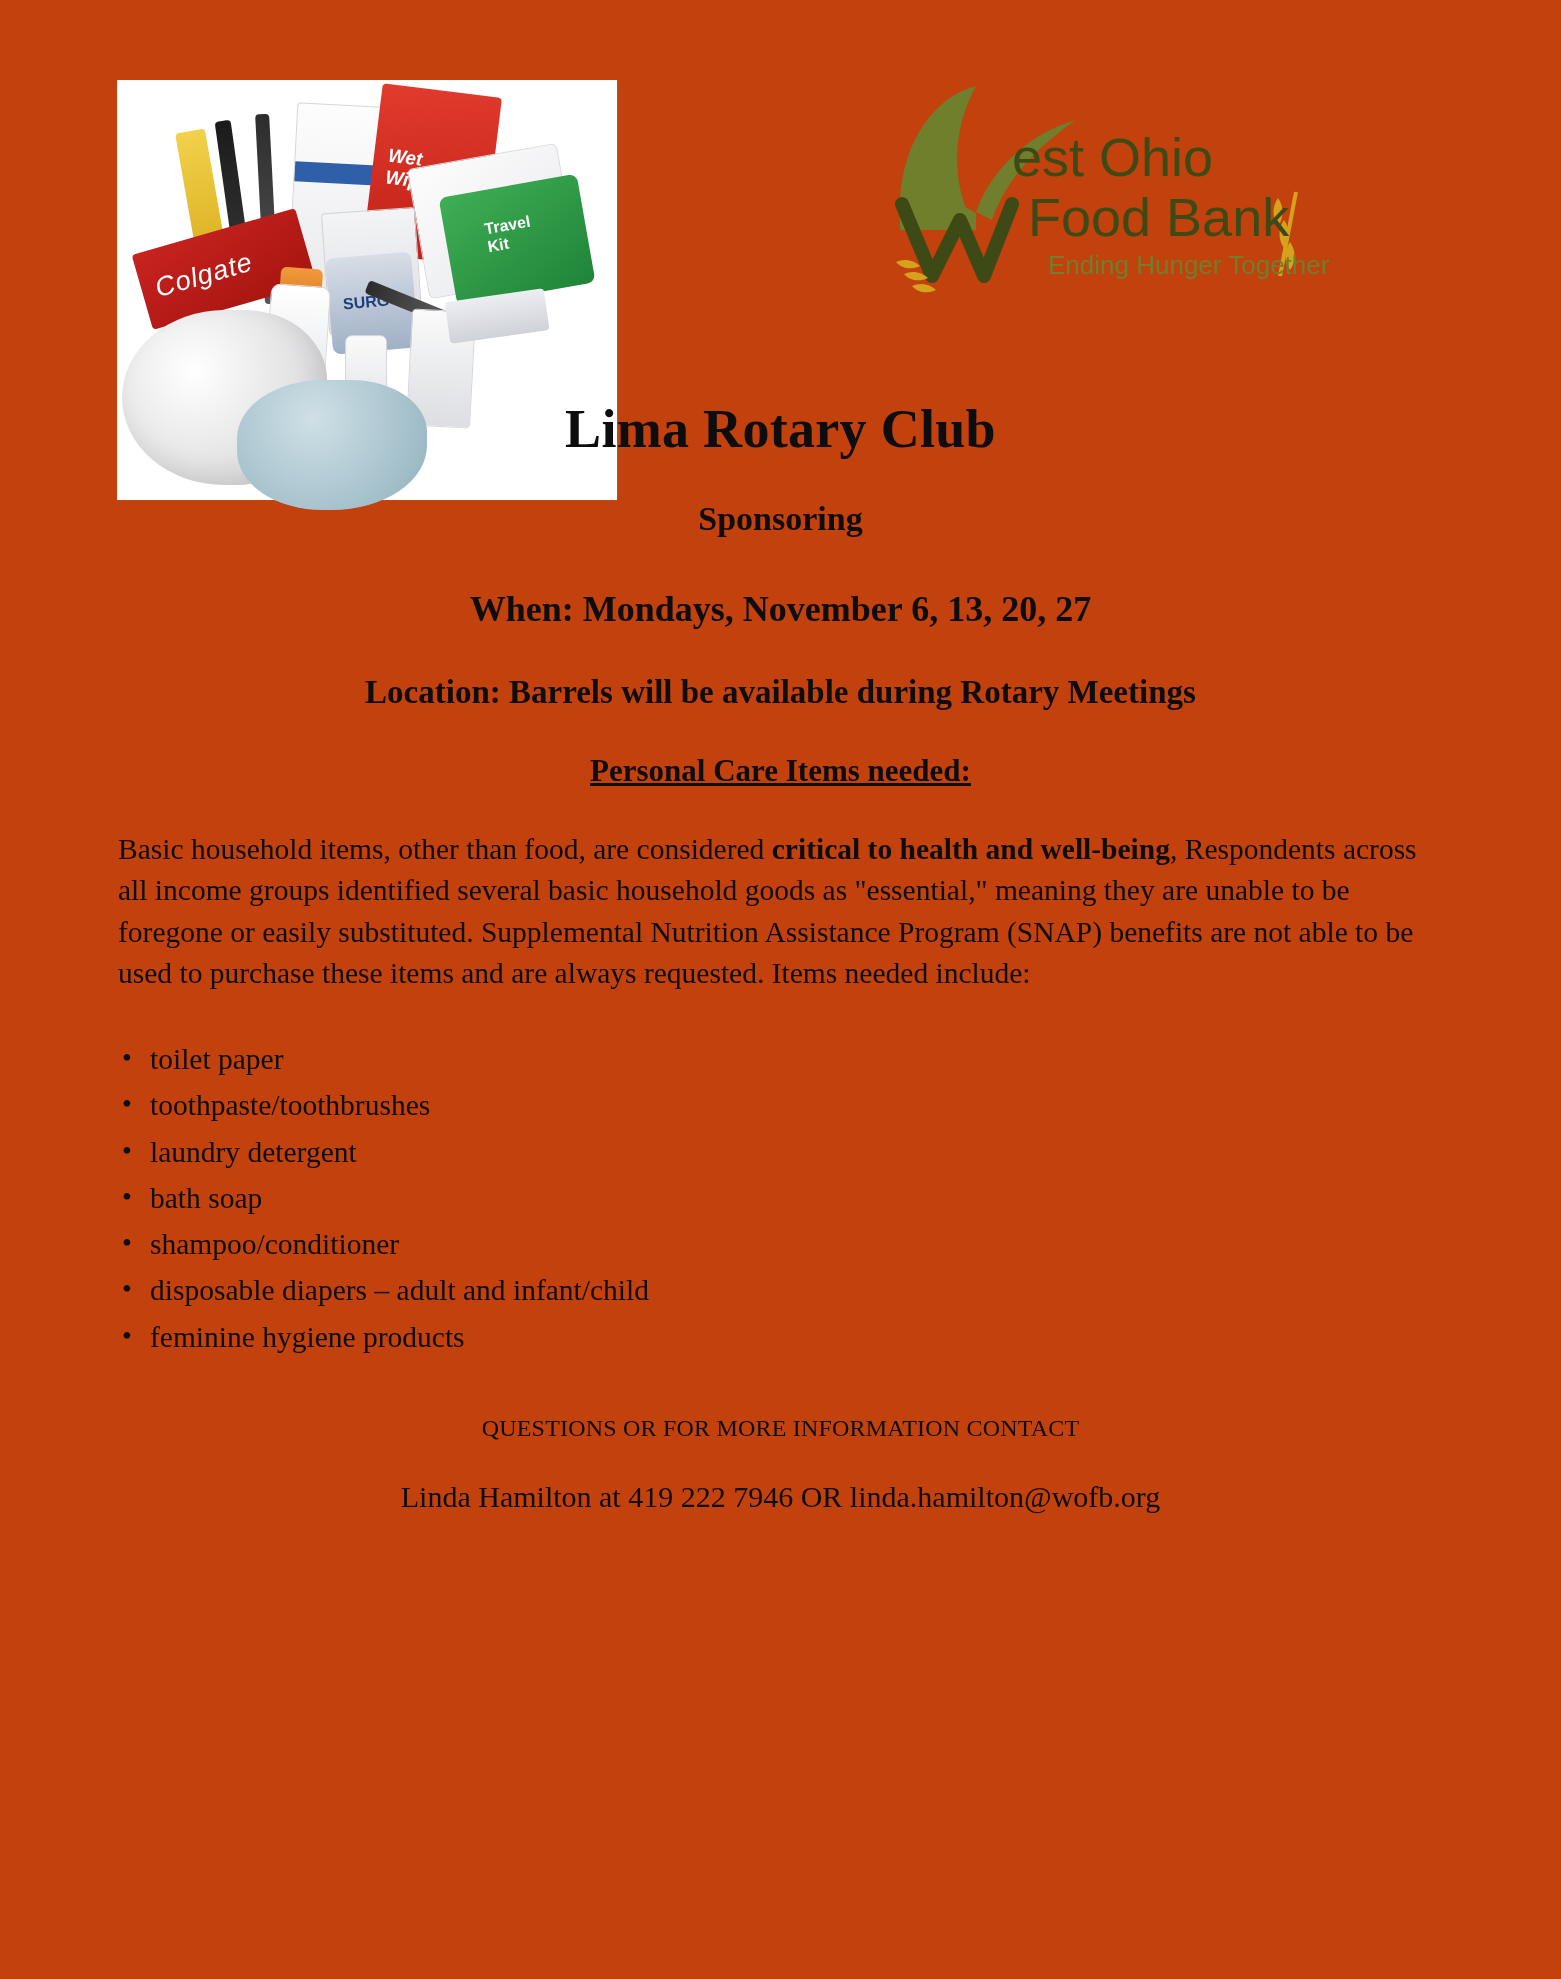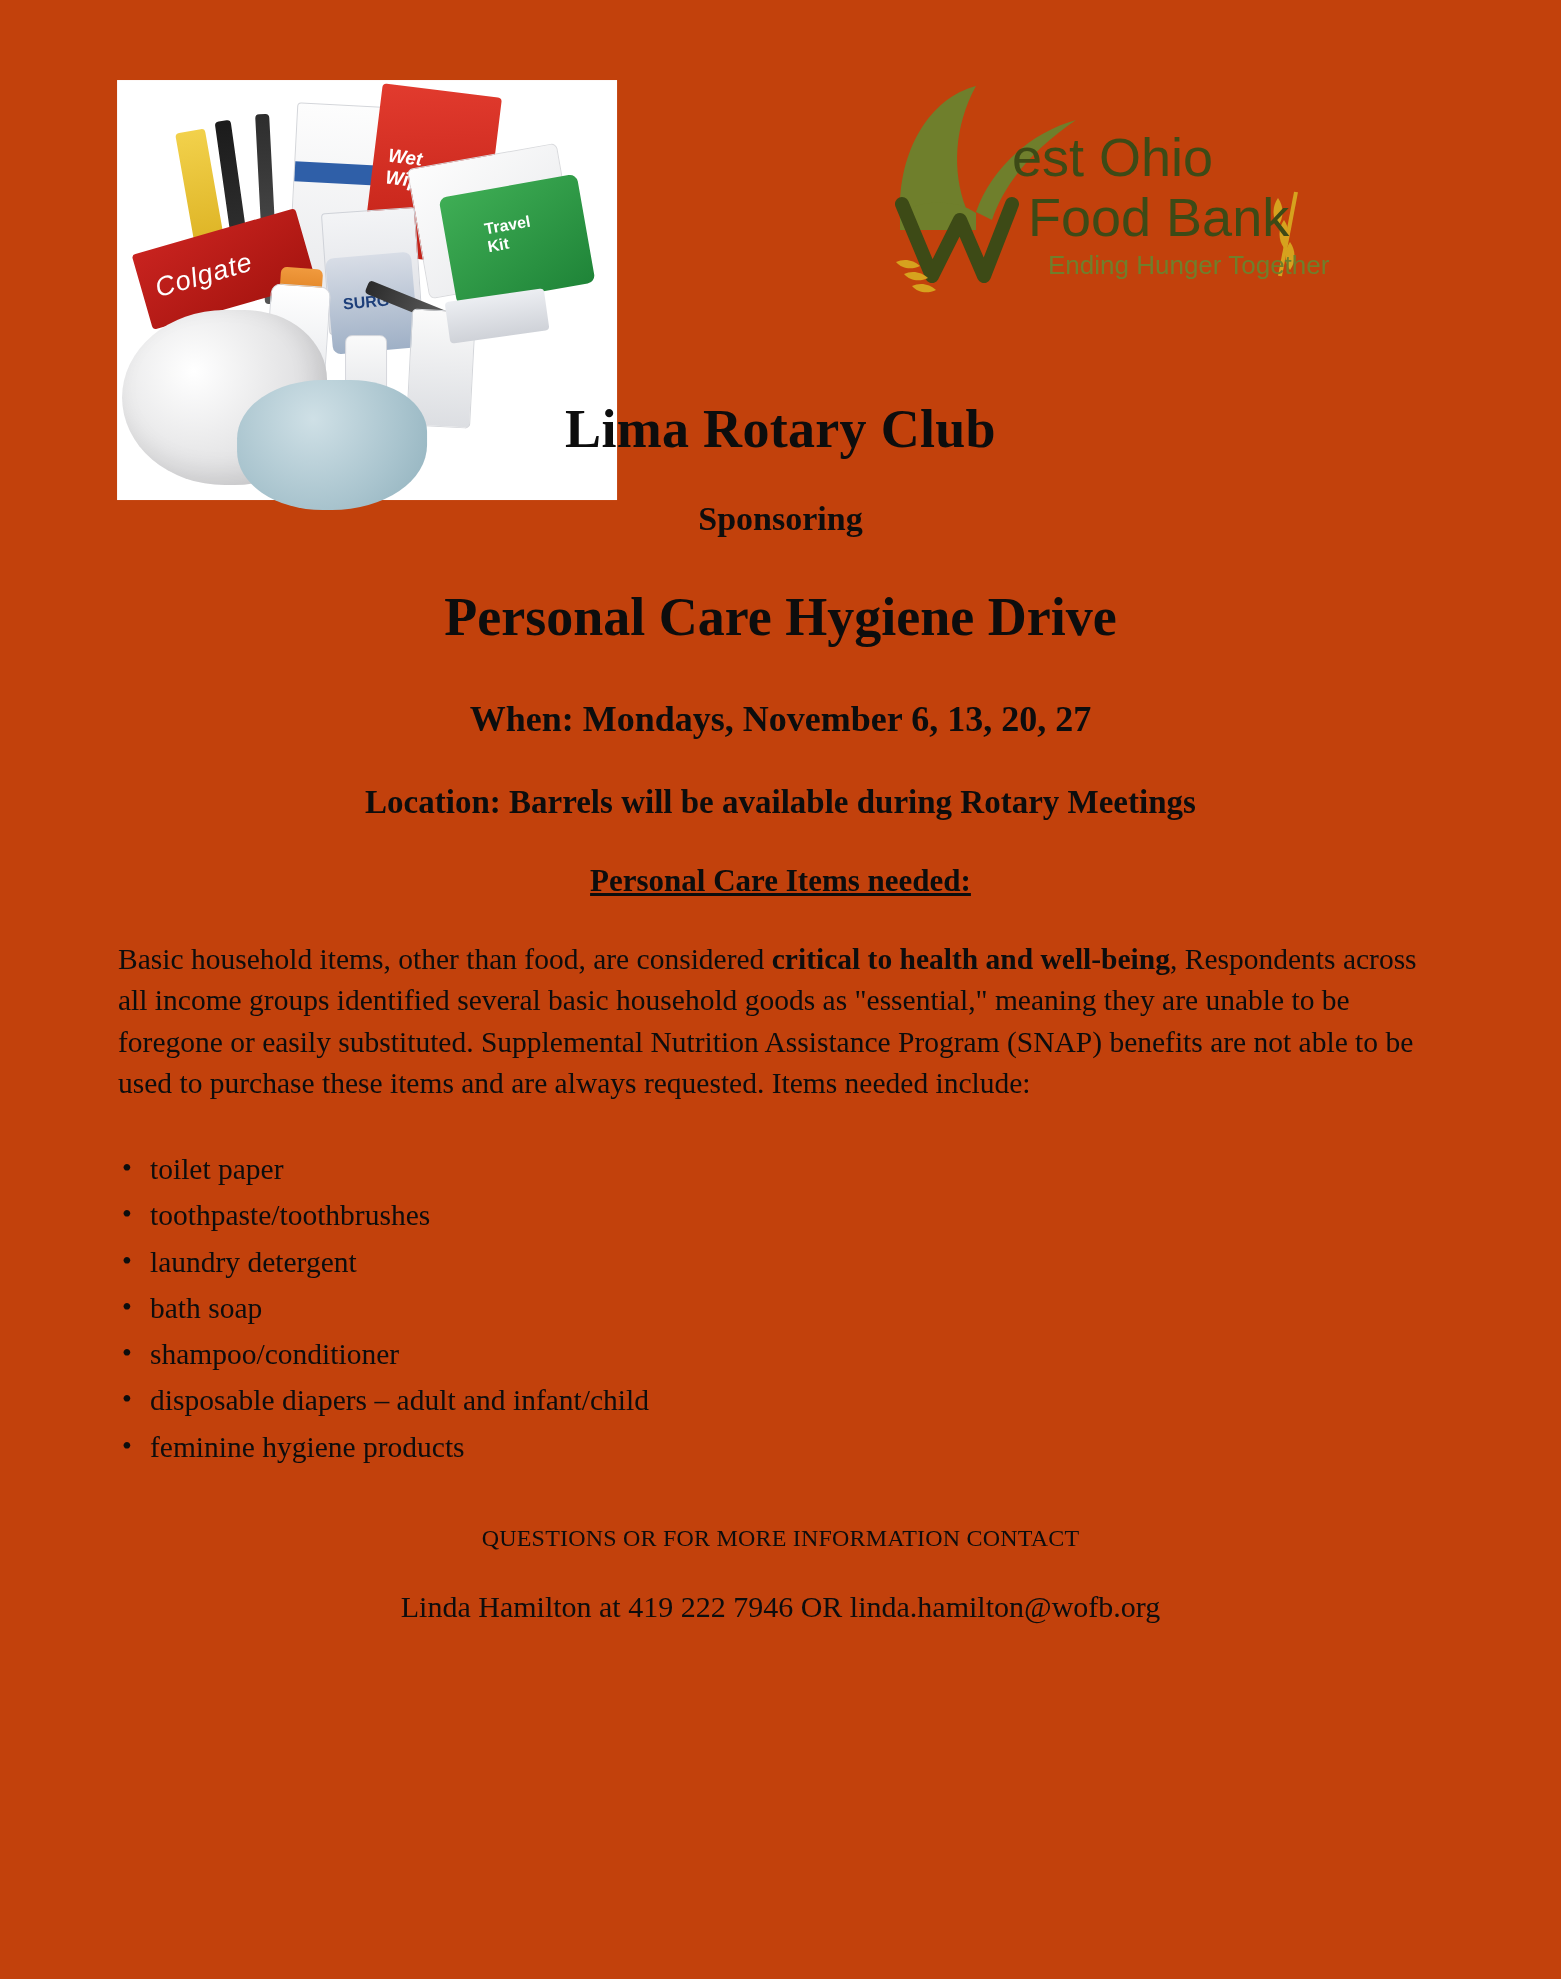--- a/index.html
+++ b/index.html
@@ -344,21 +344,20 @@
       </svg>
     </div>
   </div>
 
   <div class="body-wrap">
 
     <h1 class="title-main">Lima Rotary Club</h1>
 
     <div class="sponsoring">Sponsoring</div>
 
-    <h2 class="title-drive">Personal Care Hygiene Drive</h2>
 
     <div class="when">When: Mondays, November 6, 13, 20, 27</div>
 
     <div class="location">Location: Barrels will be available during Rotary Meetings</div>
 
     <div class="items-needed">Personal Care Items needed:</div>
 
     <p class="para">
       <span>Basic household items, other than food, are considered </span><b>critical to health and well-being</b><span>,  Respondents across all income groups identified several basic household goods as "essential," meaning they are unable to be foregone or easily substituted. Supplemental Nutrition Assistance Program (SNAP) benefits are not able to be used to purchase these items and are always requested. Items needed include:</span>
     </p>

